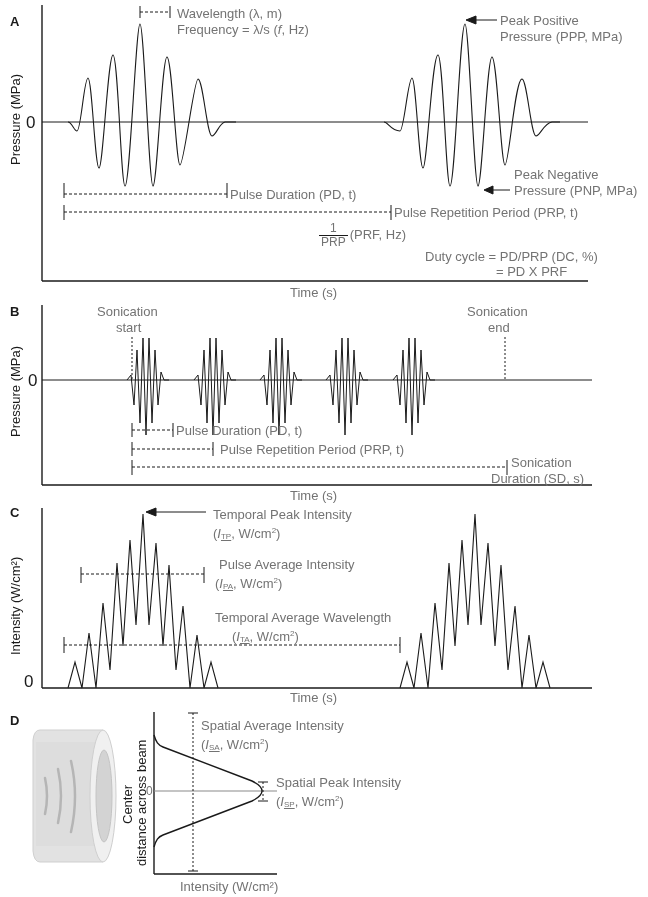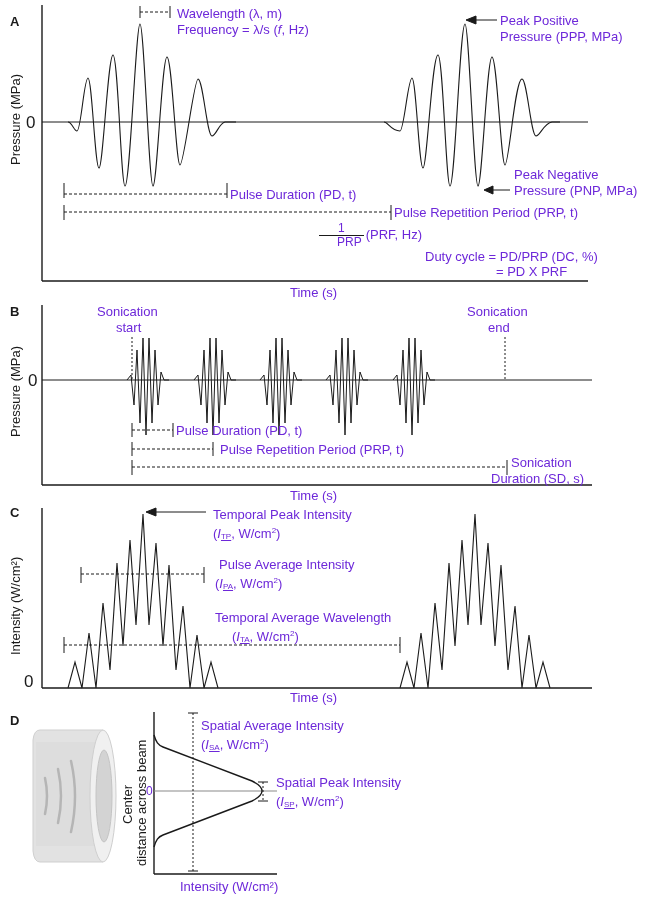--- a/index.html
+++ b/index.html
@@ -1,25 +1,25 @@
 <!DOCTYPE html>
 <html><head>
 <meta charset="utf-8">
 <style>
   html, body { margin: 0; padding: 0; background: #ffffff; }
   body { width: 648px; height: 897px; position: relative; overflow: hidden;
          font-family: "Liberation Sans", sans-serif; color: #1a1a1a; }
   svg { position: absolute; left: 0; top: 0; }
-  .lbl { position: absolute; font-size: 13px; line-height: 15px; white-space: nowrap; color: #6d28d9; }
+  .lbl { position: absolute; font-size: 13px; line-height: 15px; white-space: nowrap; color: #737373; }
   .panel { position: absolute; font-weight: bold; font-size: 13px; }
   .rot { position: absolute; transform-origin: left top; transform: rotate(-90deg); font-size: 13px; white-space: nowrap; }
   .zero { position: absolute; font-size: 17px; }
   .frac { display: inline-block; vertical-align: middle; text-align: center; font-size: 12px; line-height: 13px; margin: 0 2px; }
   .frac .num { display: block; border-bottom: 1px solid #1a1a1a; padding: 0 2px; }
-  .frac .den { display: block; padding: 0 2px; margin-left: 16px; }
+  .frac .den { display: block; padding: 0 2px; }
   sub { font-size: 8px; vertical-align: -1px; text-decoration: underline; }
   sup { font-size: 8px; vertical-align: 5px; }
   i { font-style: italic; }
 </style>
 </head>
 <body>
 
 <svg width="648" height="897" viewBox="0 0 648 897">
   <g fill="none" stroke="#1a1a1a" stroke-width="1.4">
 

